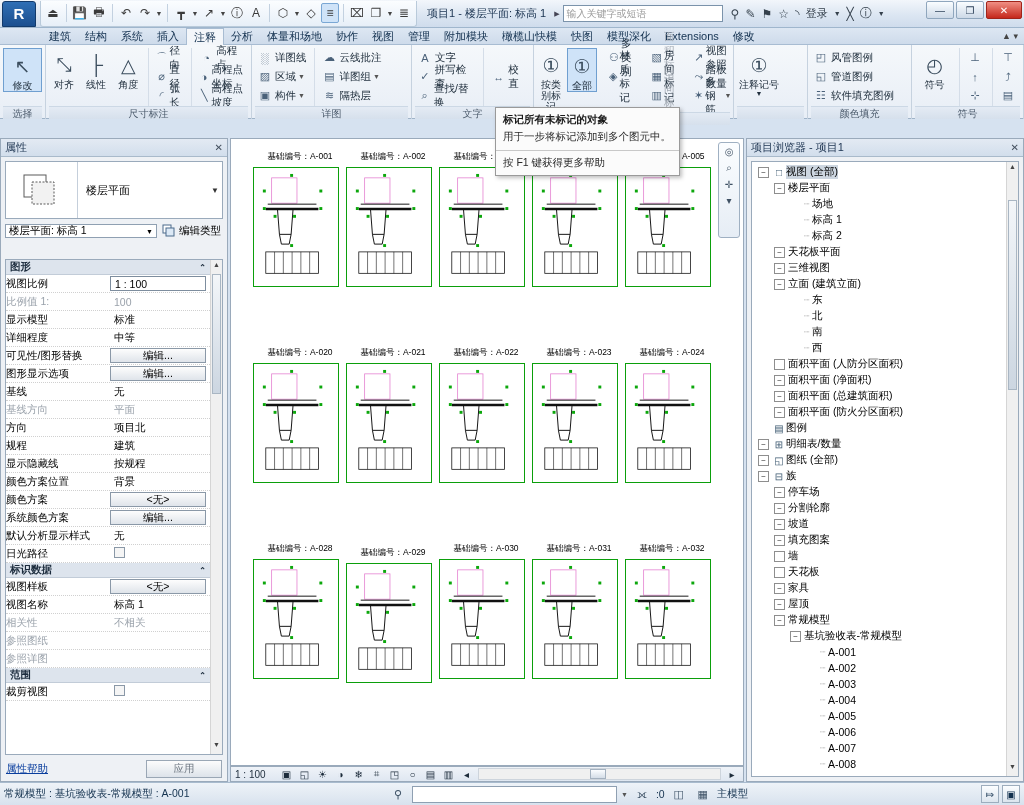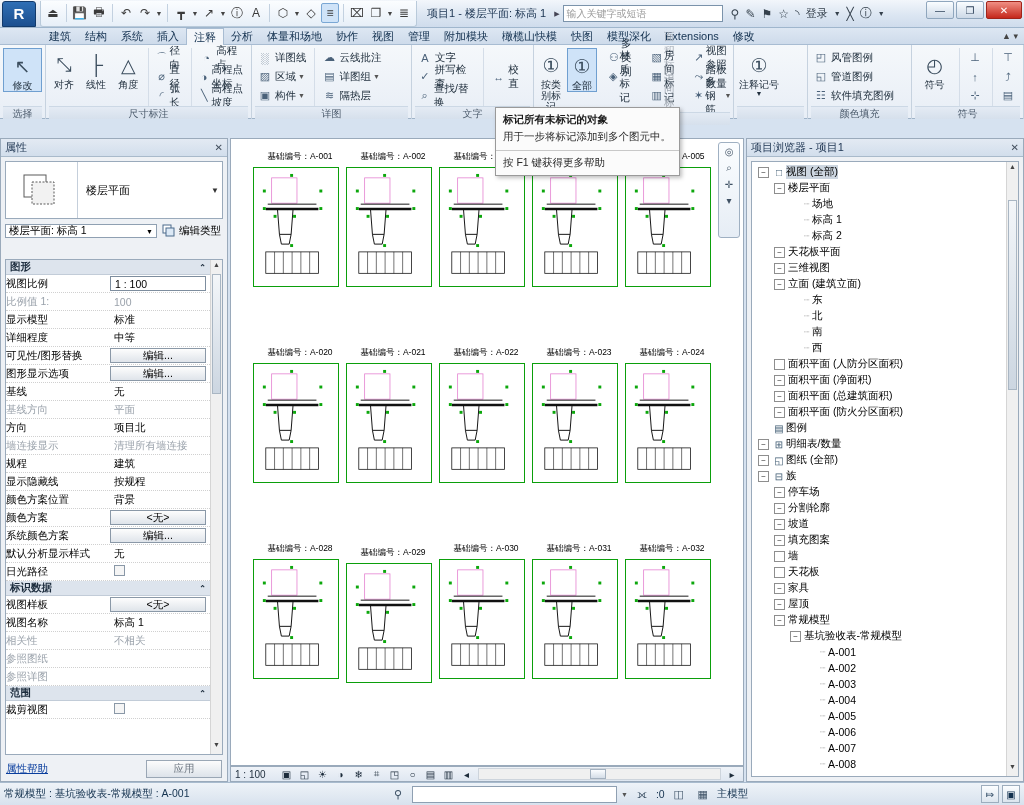--- a/index.html
+++ b/index.html
@@ -589,24 +589,20 @@
           <div class="pv">无</div>
         </div>
         <div class="prow dim">
           <div class="pk">基线方向</div>
           <div class="pv">平面</div>
         </div>
         <div class="prow">
           <div class="pk">方向</div>
           <div class="pv">项目北</div>
         </div>
-        <div class="prow dim">
-          <div class="pk">墙连接显示</div>
-          <div class="pv">清理所有墙连接</div>
-        </div>
         <div class="prow">
           <div class="pk">规程</div>
           <div class="pv">建筑</div>
         </div>
         <div class="prow">
           <div class="pk">显示隐藏线</div>
           <div class="pv">按规程</div>
         </div>
         <div class="prow">
           <div class="pk">颜色方案位置</div>

